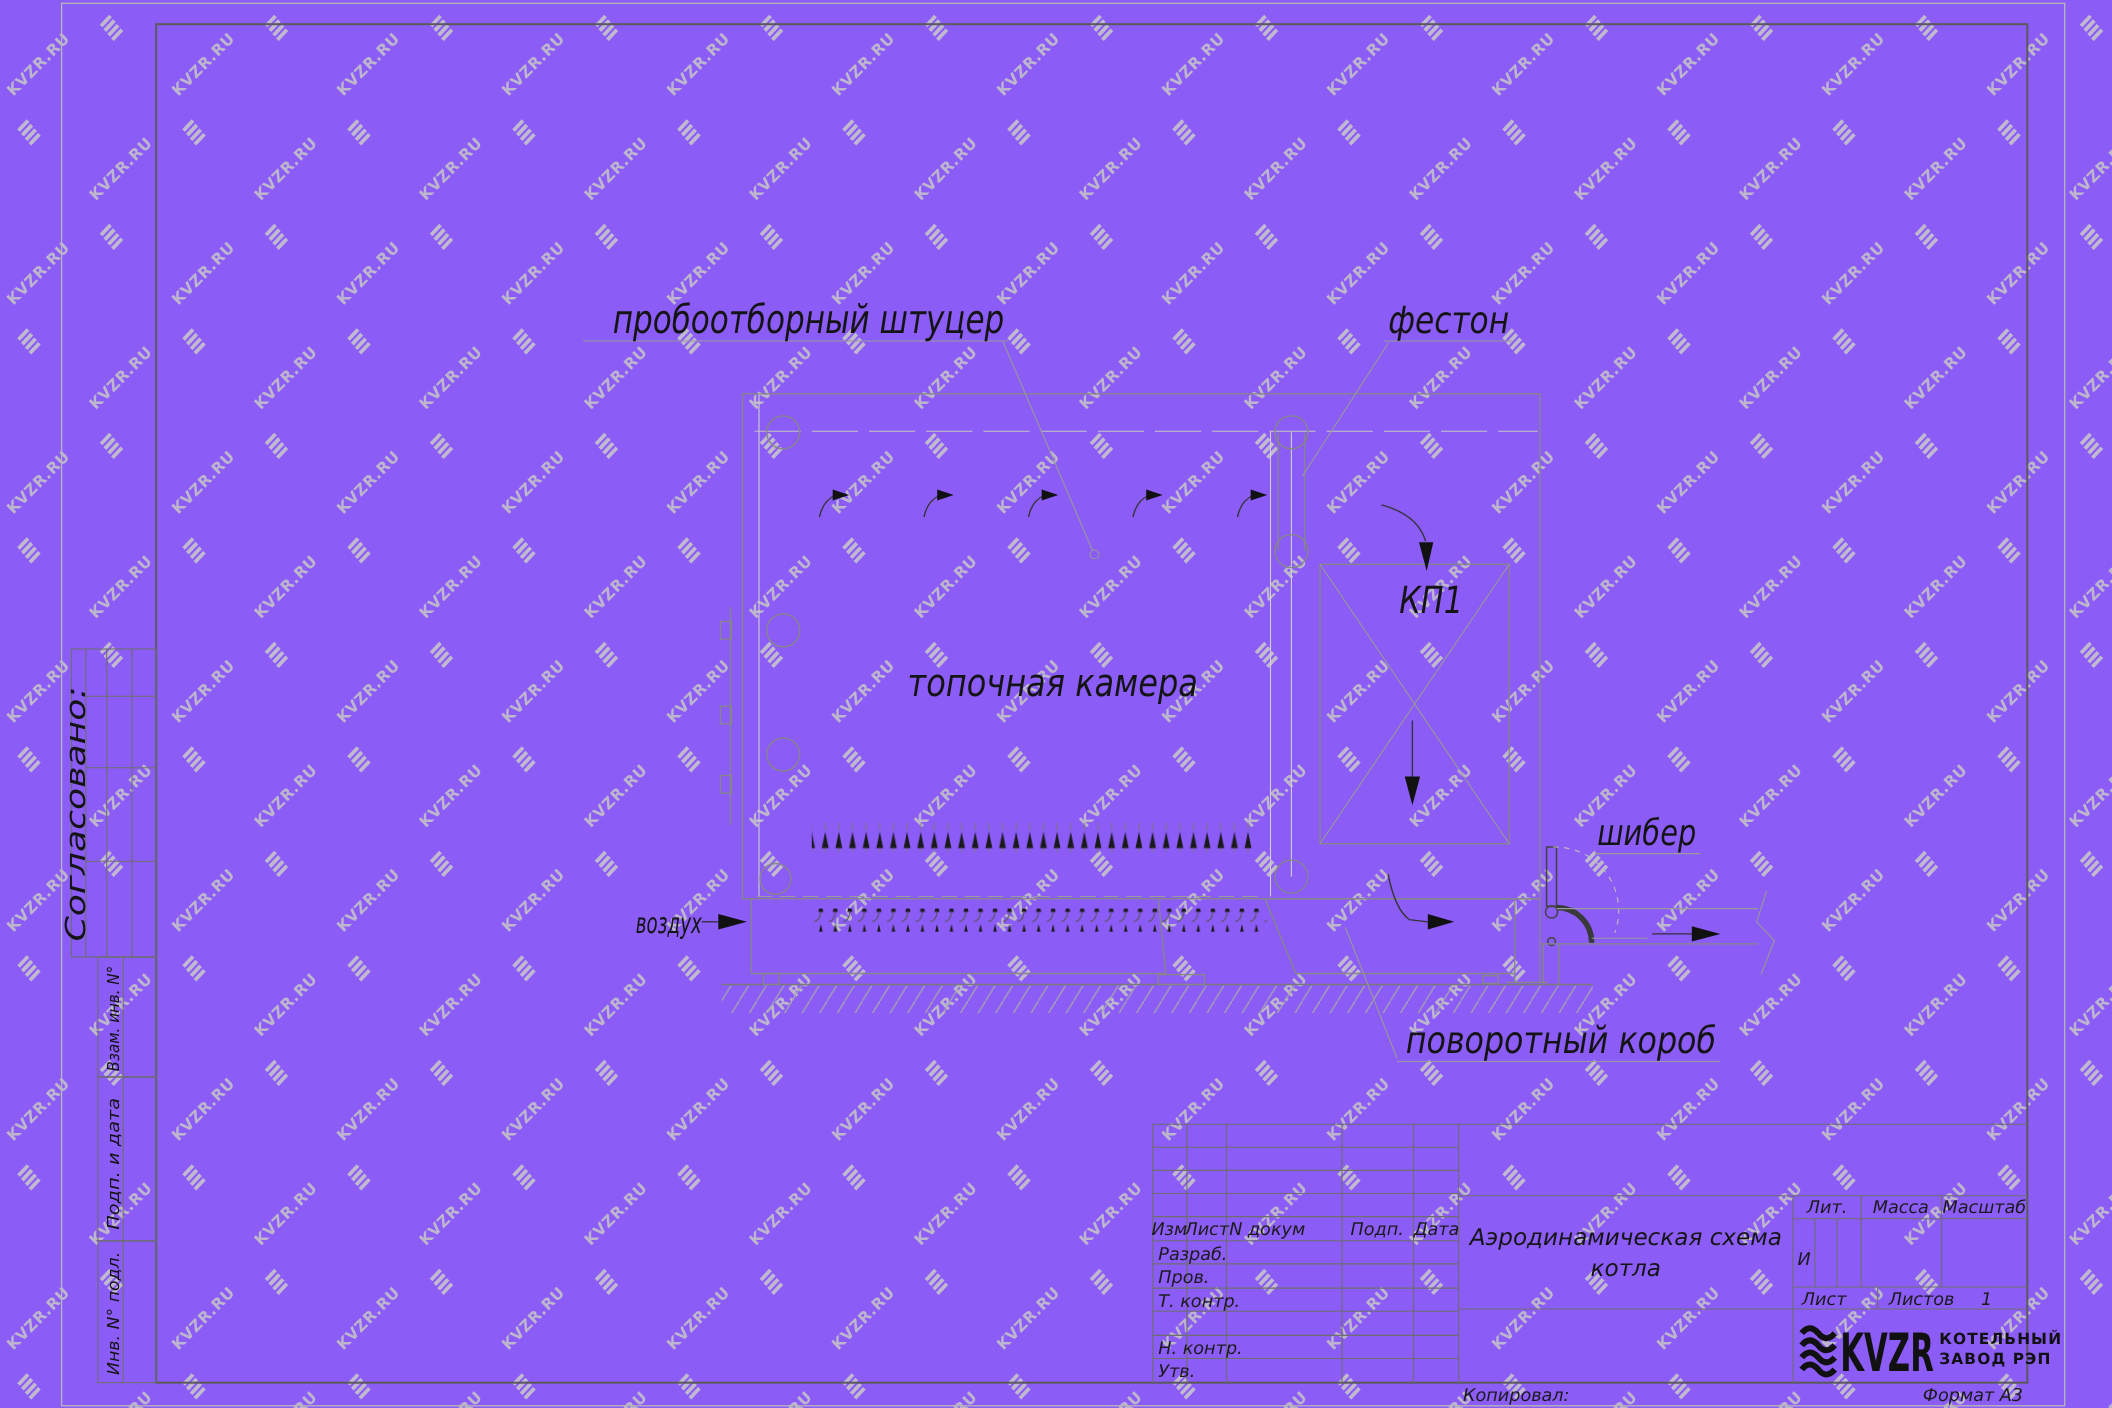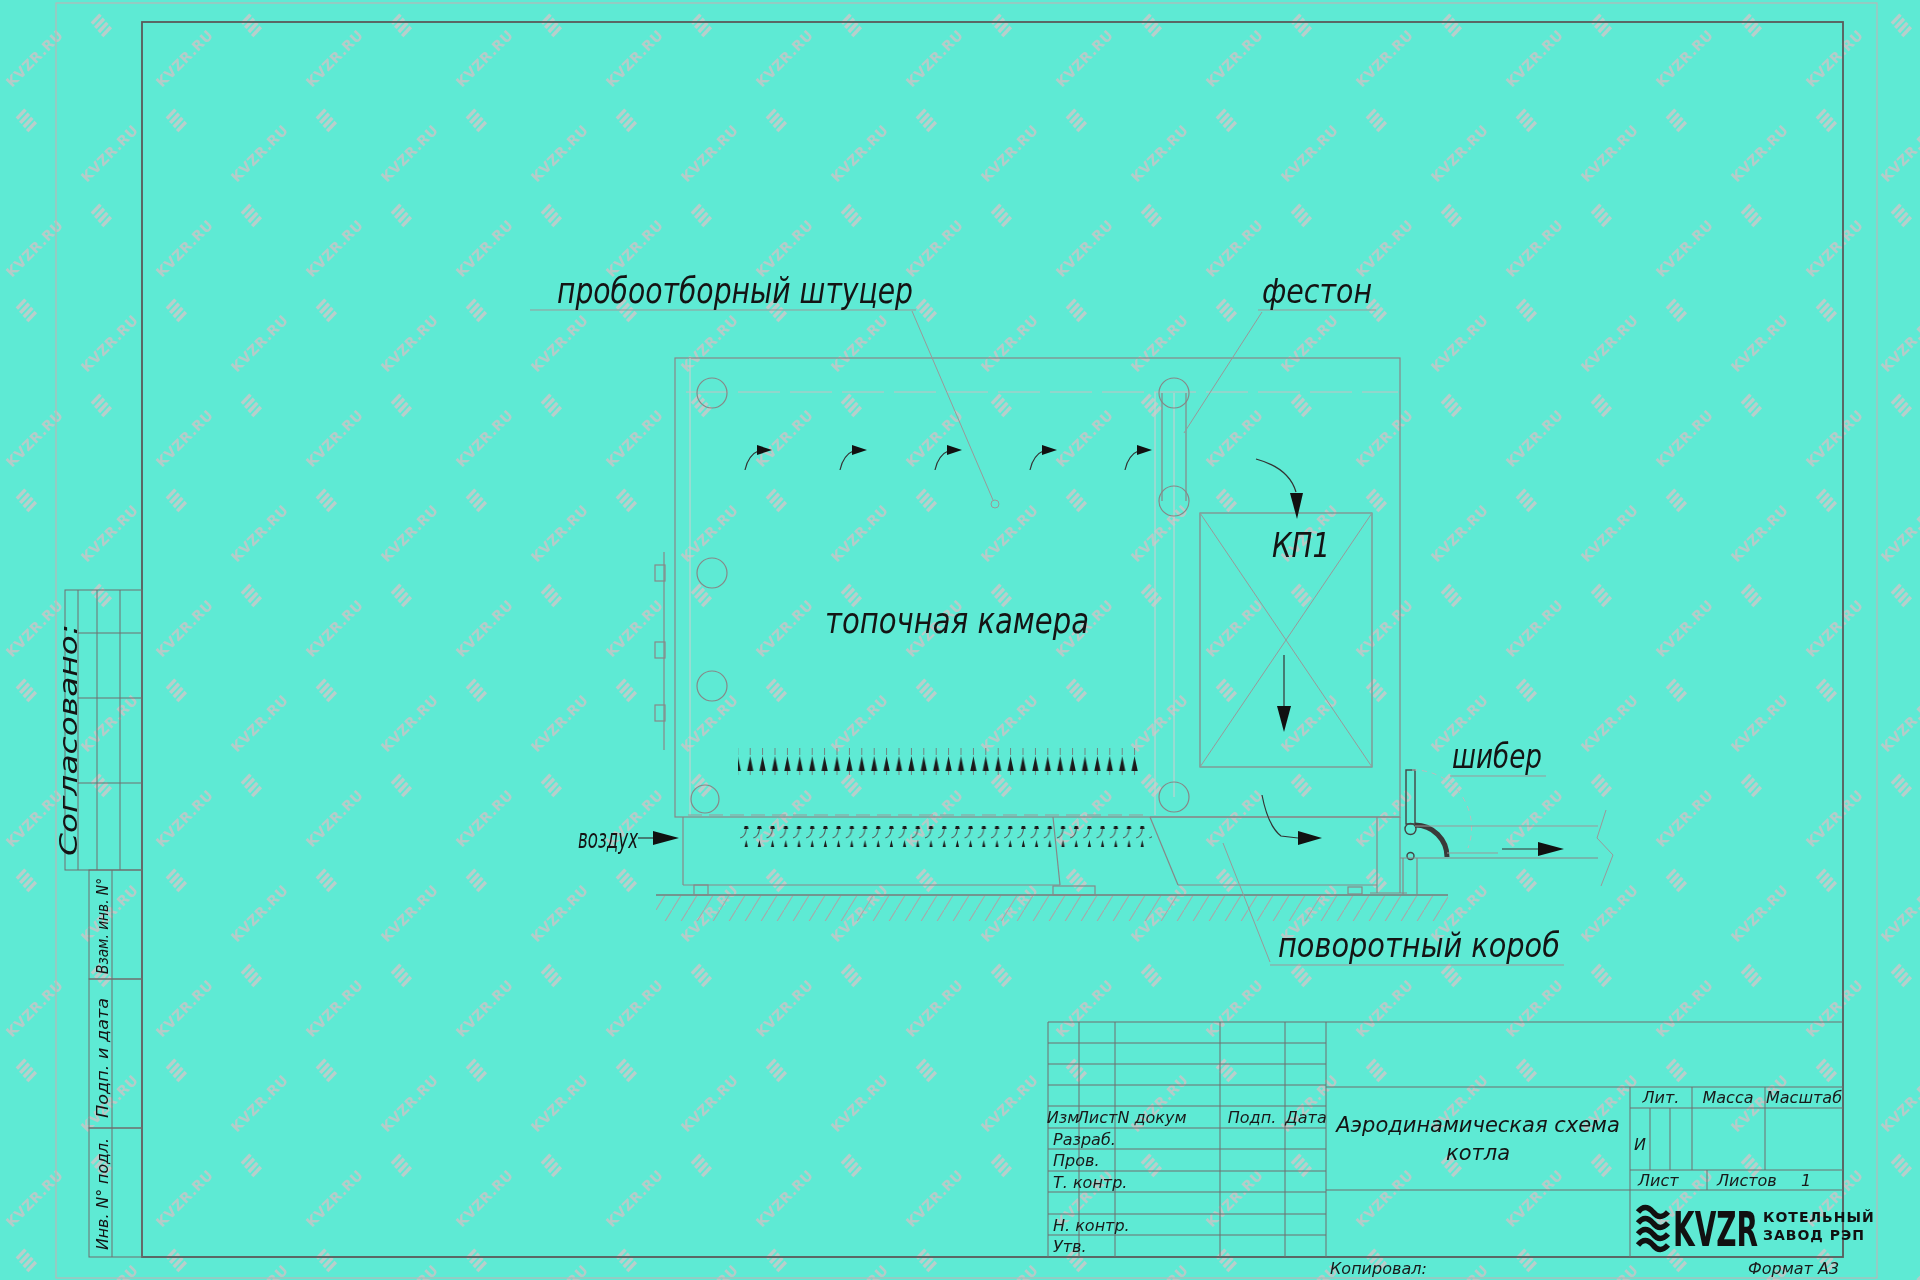--- a/index.html
+++ b/index.html
@@ -1,16 +1,16 @@
 <!DOCTYPE html>
 <html><head>
 <meta charset="utf-8">
 <style>
   html,body{margin:0;padding:0;background:#ffffff;}
-  .page{position:relative;width:1920px;height:1280px;background:#5eead4;overflow:hidden;}
+  .page{position:relative;width:1920px;height:1280px;background:#8b5cf6;overflow:hidden;}
   svg{display:block;}
   text{font-family:"DejaVu Sans",sans-serif;}
   .lbl{font-style:italic;fill:#141414;}
   .tbt{font-style:italic;fill:#1a1a1a;font-size:16px;}
   .wmt{font-weight:bold;fill:#c6c6c6;font-size:14px;letter-spacing:.5px;}
   .thin{stroke:#999;stroke-width:1;fill:none;}
   .main{stroke:#878787;stroke-width:1.2;fill:none;}
   .faint{stroke:#cfcfcf;stroke-width:1;fill:none;}
   .dark{stroke:#444;stroke-width:1.4;fill:none;}
   .grid{stroke:#6e6e6e;stroke-width:1;fill:none;}

